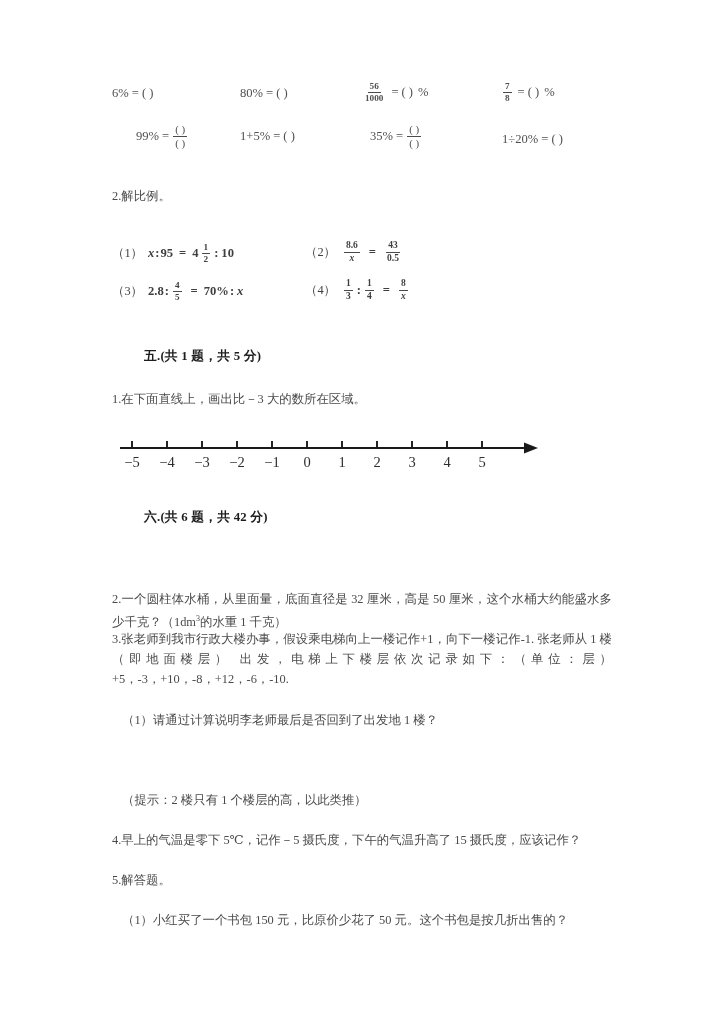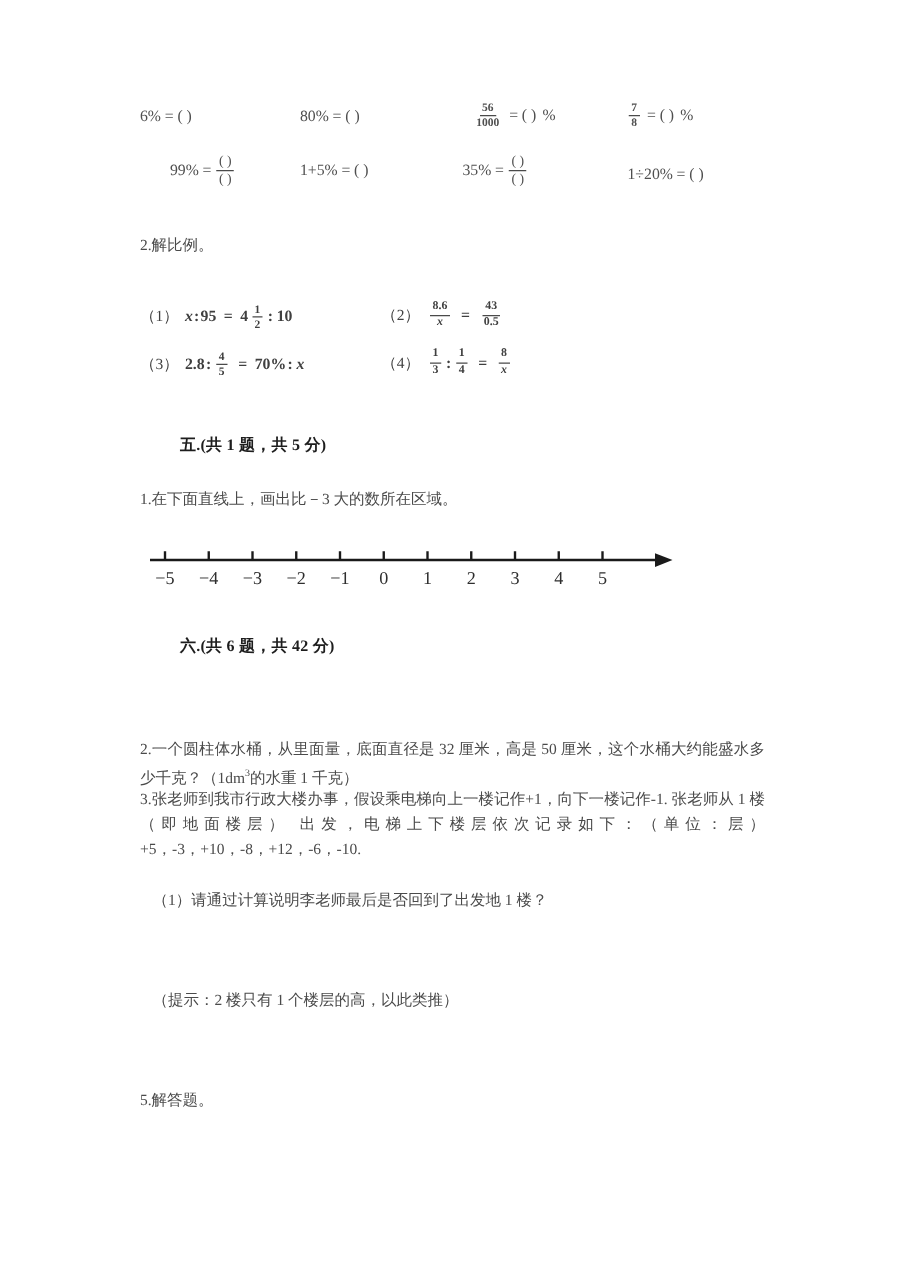--- a/index.html
+++ b/index.html
@@ -142,21 +142,21 @@
       <span class="op">=</span>
       <span class="paren">(    )</span>
     </div>
 
     <div class="cell" style="left:128px; top:4px;">
       <span>80%</span>
       <span class="op">=</span>
       <span class="paren">(    )</span>
     </div>
 
-    <div class="cell" style="left:264px; top:0px;">
+    <div class="cell" style="left:248px; top:0px;">
       <span class="frac">
         <span class="num">56</span>
         <span class="den">1000</span>
       </span>
       <span class="op">=</span>
       <span class="paren">(    )</span>
       <span style="margin-left:5px;">%</span>
     </div>
 
     <div class="cell" style="left:388px; top:0px;">
@@ -314,17 +314,19 @@
     <span>2.一个圆柱体水桶，从里面量，底面直径是 32 厘米，高是 50 厘米，这个水桶大约能盛水多少千克？（1dm</span><sup class="cube">3</sup><span>的水重 1 千克）</span>
   </div>
 
   <div class="blk qtext" style="top:629px;">3.张老师到我市行政大楼办事，假设乘电梯向上一楼记作+1，向下一楼记作-1. 张老师从 1 楼 （即地面楼层） 出发，电梯上下楼层依次记录如下：（单位：层）+5，-3，+10，-8，+12，-6，-10.</div>
 
   <div class="blk qtext" style="top:710px; padding-left:10px;">（1）请通过计算说明李老师最后是否回到了出发地 1 楼？</div>
 
 
   <div class="blk qtext" style="top:790px; padding-left:10px;">（提示：2 楼只有 1 个楼层的高，以此类推）</div>
 
+  <div class="blk qtext" style="top:830px;">4.早上的气温是零下 5℃，记作－5 摄氏度，下午的气温升高了 15 摄氏度，应该记作？</div>
 
   <div class="blk qtext" style="top:870px;">5.解答题。</div>
 
+  <div class="blk qtext" style="top:910px; padding-left:10px;">（1）小红买了一个书包 150 元，比原价少花了 50 元。这个书包是按几折出售的？</div>
 
 </div>
 
 </body></html>

